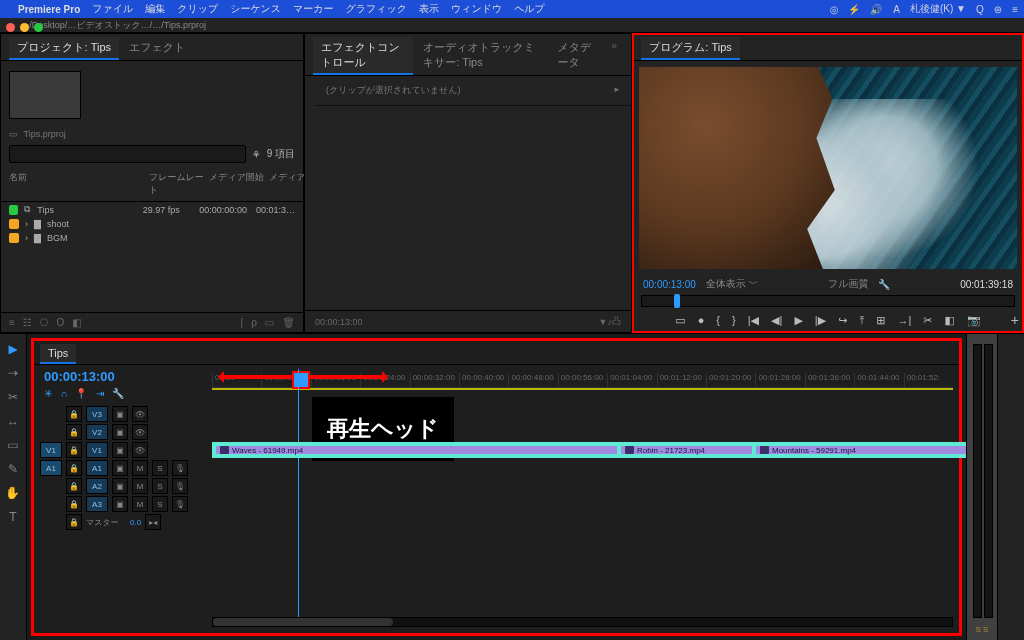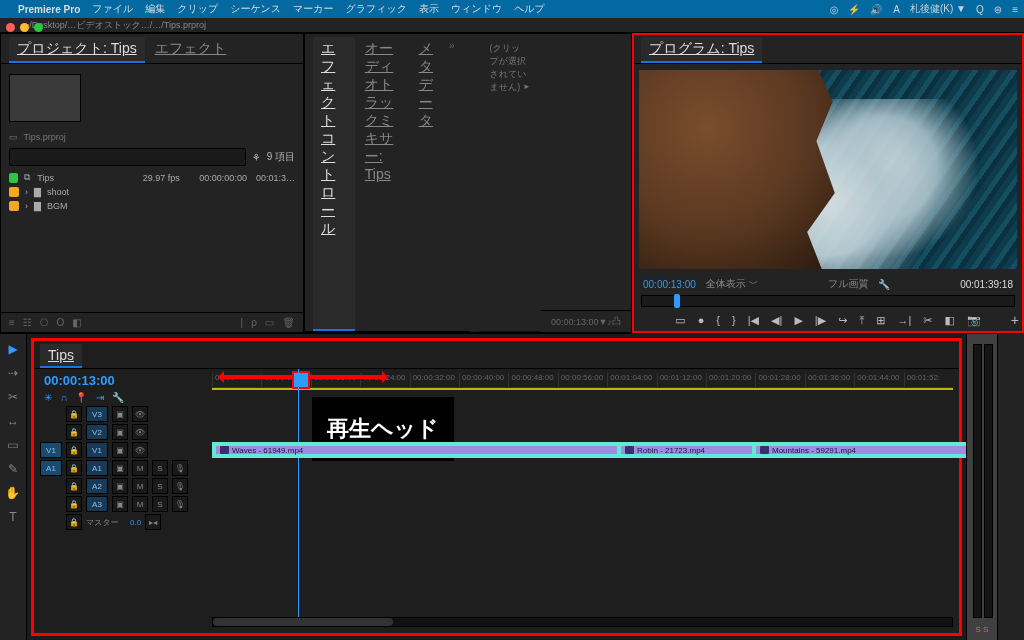--- a/index.html
+++ b/index.html
@@ -1,51 +1,51 @@
 <!DOCTYPE html>
 <html><head>
 <meta charset="utf-8">
 <style>
   html,body{margin:0;padding:0;width:1024px;height:640px;background:#1b1b1b;color:#b8b8b8;
     font-family:"Hiragino Kaku Gothic ProN","Hiragino Sans","Meiryo",sans-serif;font-size:10px;overflow:hidden;}
   
-  .mac-bar{height:18px;background:#0369a1;border-bottom:1px solid #000;display:flex;align-items:center;padding:0 6px;gap:12px;font-size:10px;color:#ddd;}
+  .mac-bar{height:18px;background:#1d4ed8;border-bottom:1px solid #000;display:flex;align-items:center;padding:0 6px;gap:12px;font-size:10px;color:#ddd;}
   .mac-bar .app{font-weight:700;}
   .mac-right{margin-left:auto;display:flex;gap:10px;align-items:center;}
   .mac-right span{opacity:.9;}
   .win-dots{display:flex;gap:5px;padding:5px 6px;}
   .win-dots i{width:9px;height:9px;border-radius:50%;display:block;}
   .dot-r{background:#ff5f57}.dot-y{background:#febc2e}.dot-g{background:#28c840}
   
   .workspace{position:absolute;top:18px;left:0;right:0;bottom:0;display:flex;flex-direction:column;}
   .doc-tab{height:14px;background:#232323;border-bottom:1px solid #000;display:flex;align-items:center;padding-left:24px;color:#888;font-size:9px;}
   .upper{flex:0 0 300px;display:flex;}
   .lower{flex:1;position:relative;display:flex;border-top:1px solid #000;}
   .panel{background:#232323;border:1px solid #000;box-sizing:border-box;min-width:0;}
   
   .p-project{flex:0 0 304px;display:flex;flex-direction:column;}
   .panel-tabs{display:flex;gap:2px;padding:3px 8px 0;border-bottom:1px solid #000;}
-  .tab{padding:3px 8px;font-size:14px;color:#888;border-bottom:2px solid transparent;text-decoration:underline;}
+  .tab{padding:3px 8px;font-size:11px;color:#888;border-bottom:2px solid transparent;}
   .tab.active{color:#ddd;border-bottom:2px solid #1473e6;background:#2a2a2a;}
   .thumb{margin:10px 8px 6px;width:70px;height:46px;background:#3a3a3a;border:1px solid #000;display:inline-block;}
   .proj-row{display:flex;align-items:center;gap:6px;padding:2px 8px;color:#777;font-size:9px;}
   .search-row{display:flex;gap:6px;padding:4px 8px;align-items:center;}
   .search{flex:1;background:#1a1a1a;border:1px solid #000;height:16px;border-radius:2px;}
   .items-label{margin-left:auto}
   .list-head{display:flex;padding:4px 8px;color:#888;border-bottom:1px solid #000;font-size:9px;}
   .list-head span:nth-child(1){flex:0 0 140px}
   .list-head span:nth-child(2){flex:0 0 60px}
   .list-head span:nth-child(3){flex:0 0 60px}
   .list-head span:nth-child(4){flex:0 0 40px}
   .row{display:flex;align-items:center;padding:2px 8px;gap:6px;color:#aaa;font-size:9px;}
   .sw{width:10px;height:10px;border-radius:2px;}
   .bottom-icons{margin-top:auto;display:flex;gap:8px;padding:4px 8px;border-top:1px solid #000;color:#666;}
   .bottom-icons span{cursor:pointer}
   
-  .p-middle{flex:1;display:flex;flex-direction:row;}
+  .p-middle{flex:1;display:flex;flex-direction:column;}
   .no-clip{padding:8px 12px;font-size:9px;color:#777;border-bottom:1px solid #111;margin-left:9px;}
   .mid-bottom{margin-top:auto;display:flex;align-items:center;padding:4px 10px;border-top:1px solid #000;color:#666;font-size:9px;}
   
   .p-program{flex:0 0 392px;display:flex;flex-direction:column;}
   .hilite{outline:2px solid #f00;outline-offset:-2px;}
   .progview{flex:1;margin:6px;position:relative;background:linear-gradient(135deg,#1a2a35 0%,#0f4a5e 100%);overflow:hidden;}
   
   .cliff{position:absolute;left:-25px;top:-20px;width:230px;height:260px;background:radial-gradient(circle at 40% 30%,#7a4d2e 0%,#5a3820 45%,#2e1c10 80%);clip-path:polygon(0 0,85% 0,95% 20%,88% 35%,96% 55%,84% 70%,92% 88%,60% 100%,0 100%);}
   .foam{position:absolute;left:140px;bottom:0;width:240px;height:170px;background:radial-gradient(circle at 20% 60%,#e8eef0 0%,#c4d6dd 25%,transparent 50%),radial-gradient(circle at 45% 40%,#dce6e9 0%,#a9c2cb 30%,transparent 55%);opacity:.9;}
   .sea{position:absolute;right:0;top:0;width:55%;height:100%;background:repeating-linear-gradient(125deg,#0d3c4d 0 6px,#164e61 6px 11px,#0b3140 11px 16px);}
@@ -146,20 +146,26 @@
       </div>
       <div class="proj-row">
         <span>▭</span>
         <span>Tips.prproj</span>
       </div>
       <div class="search-row">
         <div class="search" title="ρ"></div>
         <span>⚘</span>
         <span class="items-label">9 項目</span>
       </div>
+      <div class="list-head">
+        <span>名前</span>
+        <span>フレームレート</span>
+        <span>メディア開始</span>
+        <span>メディア</span>
+      </div>
       <div class="row">
         <i class="sw" style="background:#28c840"></i>
         <span style="width:8px">⧉</span>
         <span style="width:110px">Tips</span>
         <span style="width:56px">29.97 fps</span>
         <span style="width:56px">00:00:00:00</span>
         <span>00:01:3…</span>
       </div>
       <div class="row">
         <i class="sw" style="background:#f5a623"></i>

